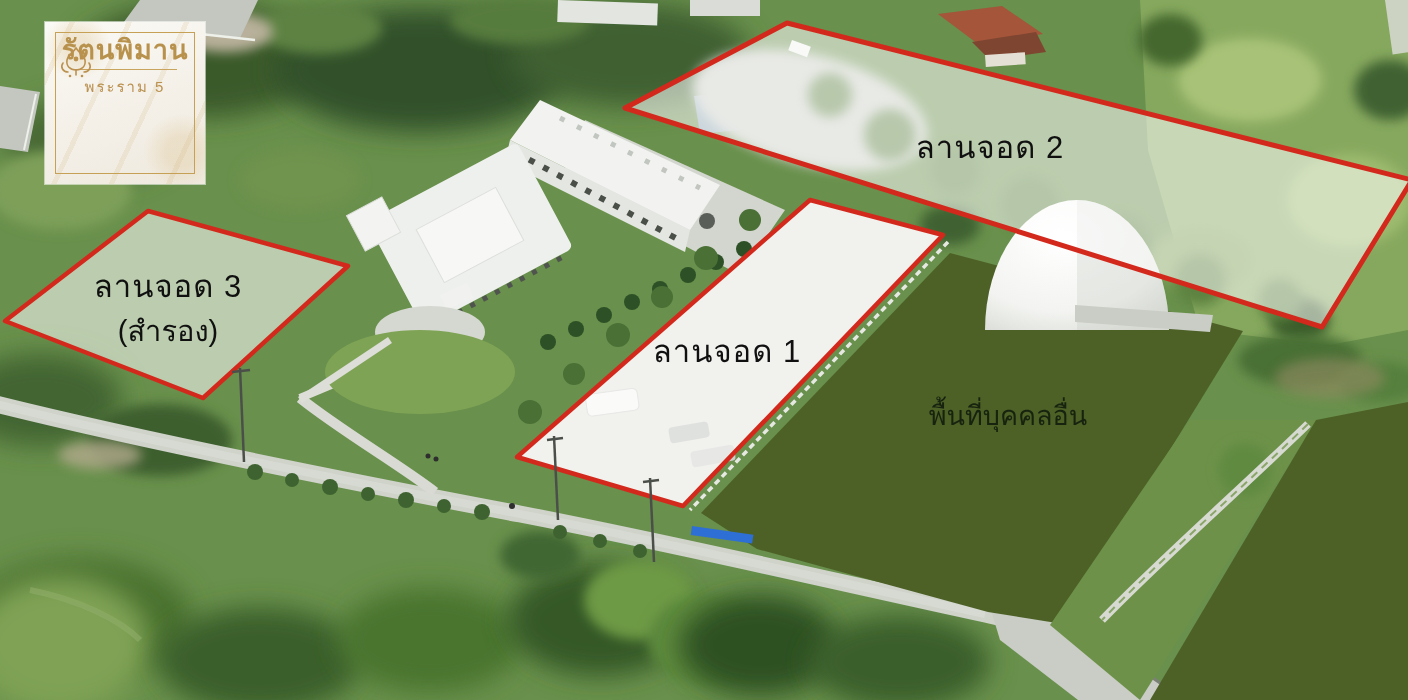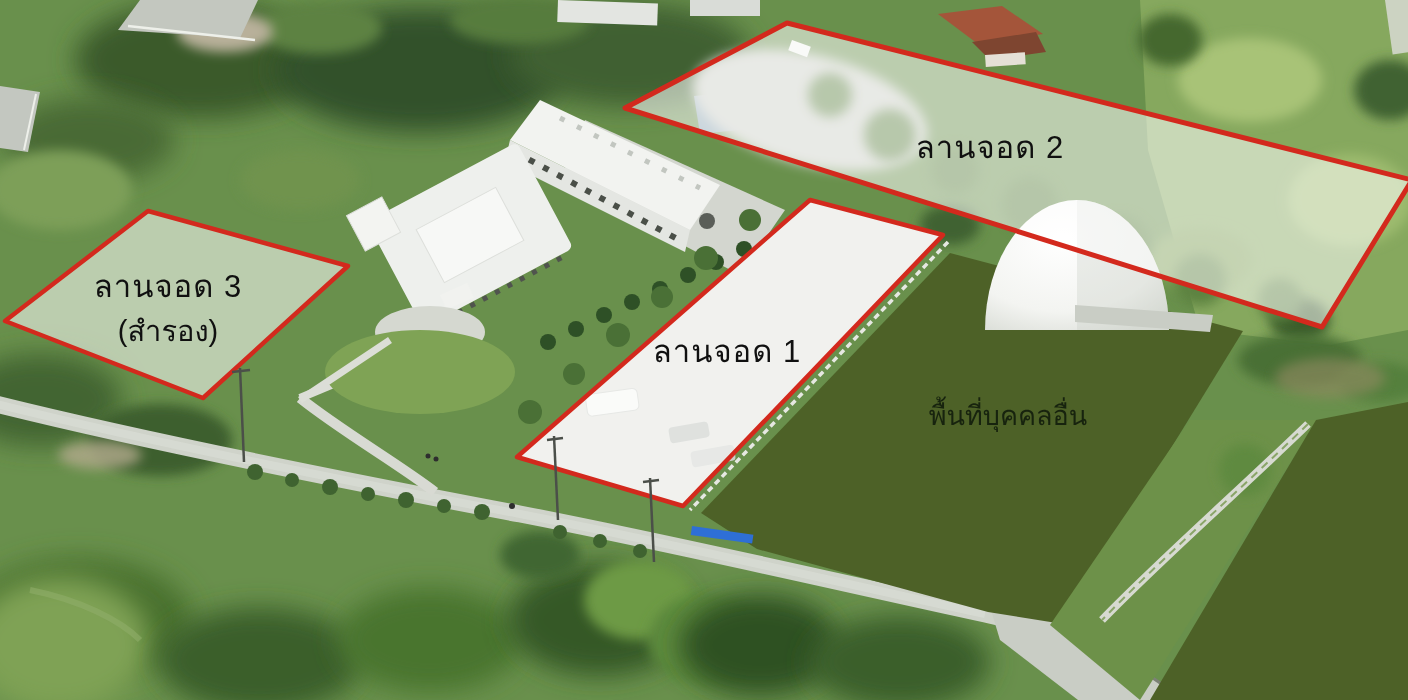--- a/index.html
+++ b/index.html
@@ -215,13 +215,31 @@
 
   <g text-anchor="middle">
     <text class="zone-label" x="990" y="158" fill="#101010">ลานจอด 2</text>
     <text class="zone-label" x="727" y="362" fill="#101010">ลานจอด 1</text>
     <text class="zone-label" x="168" y="297" fill="#101010">ลานจอด 3</text>
     <text class="zone-sublabel" x="168" y="341" fill="#101010">(สำรอง)</text>
     <text class="other-label" x="1008" y="425" fill="#17230e">พื้นที่บุคคลอื่น</text>
   </g>
 </svg>
 
+<div class="logo">
+  <div class="logo-frame">
+    <svg class="logo-ornament" width="40" height="34" viewBox="0 0 40 34">
+      <g fill="none" stroke="#bb9150" stroke-width="1.6" stroke-linecap="round">
+        <path d="M20 3 C16 9 12 10 11 15 C10 21 14 25 20 25 C26 25 30 21 29 15 C28 10 24 9 20 3 Z"></path>
+        <path d="M7 18 C4 22 7 27 12 27"></path>
+        <path d="M33 18 C36 22 33 27 28 27"></path>
+        <path d="M20 25 L20 30"></path>
+      </g>
+      <circle cx="20" cy="14" r="2.4" fill="#bb9150"></circle>
+      <circle cx="14" cy="31" r="1.3" fill="#bb9150"></circle>
+      <circle cx="26" cy="31" r="1.3" fill="#bb9150"></circle>
+    </svg>
+    <div class="logo-title">รัตนพิมาน</div>
+    <div class="logo-rule"></div>
+    <div class="logo-subtitle">พระราม 5</div>
+  </div>
 </div>
+</div>
 
 </body></html>

